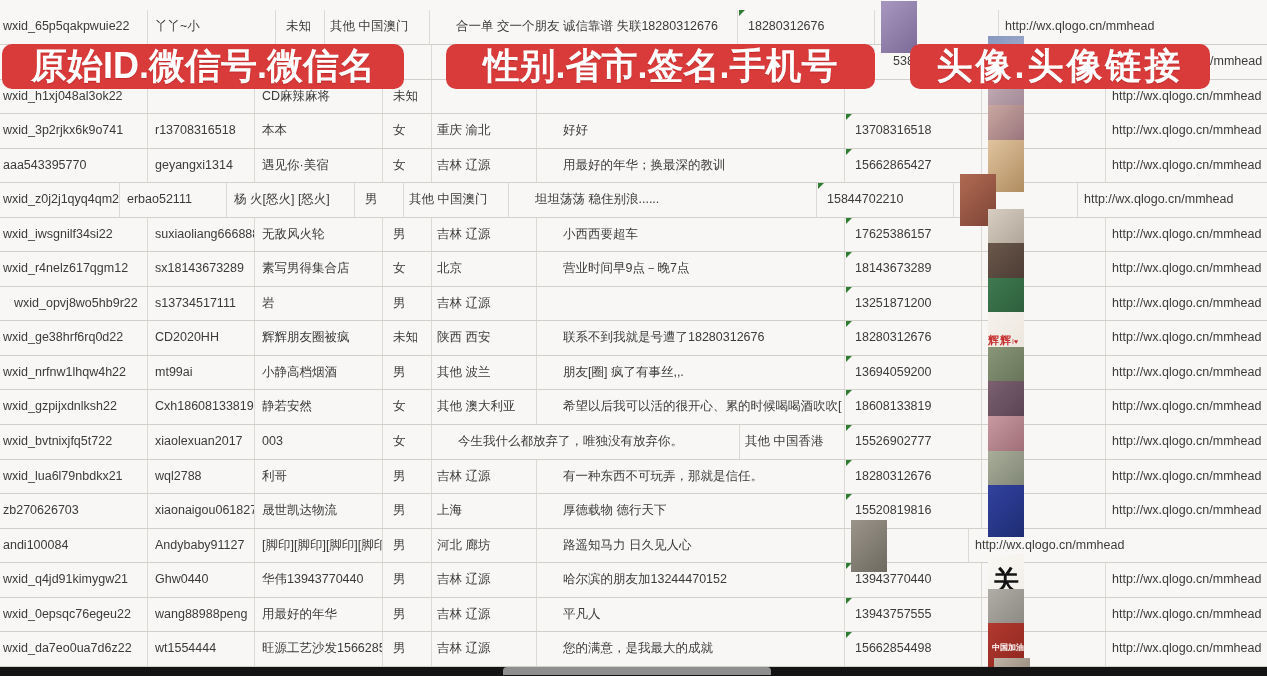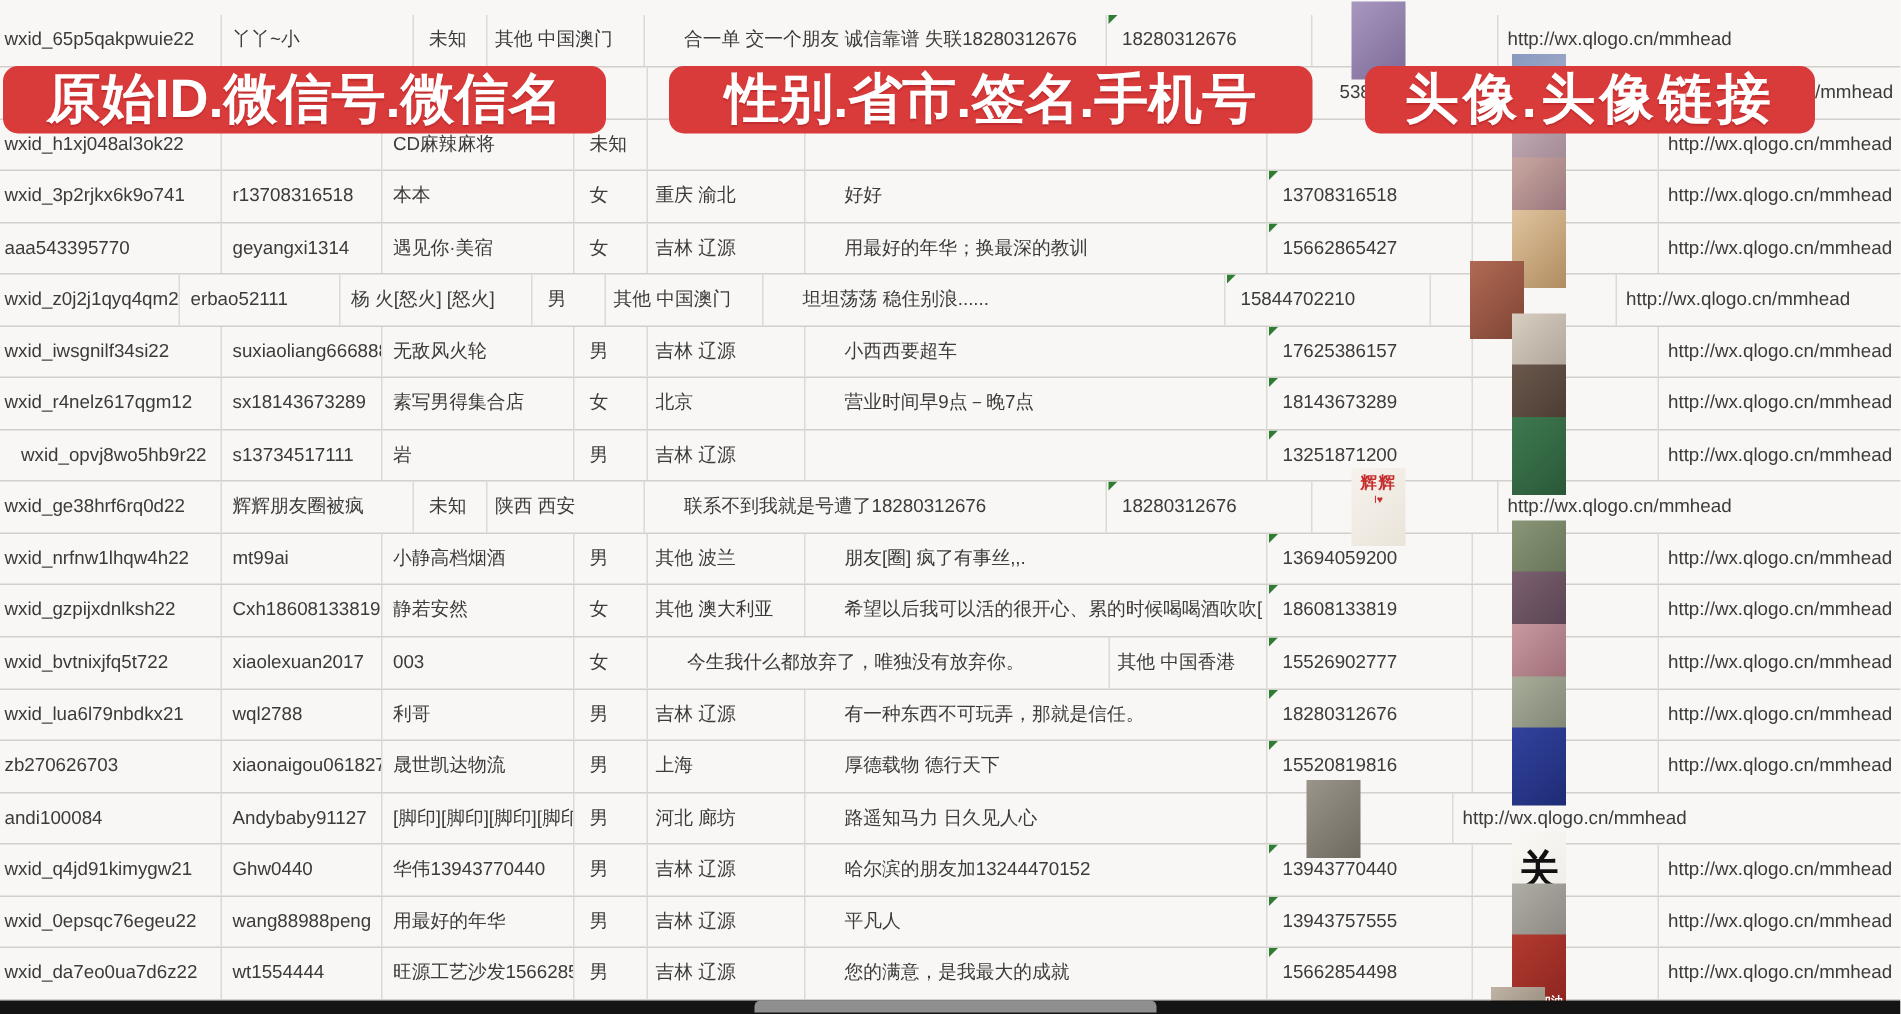--- a/index.html
+++ b/index.html
@@ -15,22 +15,22 @@
         white-space:nowrap;overflow:hidden;}
   .cell:last-child{border-right:none;}
   .cell.avatarcell{overflow:visible;padding-top:0;}
 
   
   .tri{position:absolute;top:0;left:1px;width:0;height:0;
        border-top:6px solid var(--tri);border-right:6px solid transparent;}
 
   
   .avatar{position:absolute;top:-9px;left:6px;width:36px;height:52px;z-index:2;
-          display:flex;flex-direction:column;align-items:center;justify-content:center;
-          overflow:hidden;margin-left:20px;}
+          display:flex;flex-direction:row;align-items:center;justify-content:center;
+          overflow:hidden;}
   .avatar .lbl{font-weight:bold;line-height:1;}
   .avatar.lp-top{justify-content:flex-start;padding-top:5px;box-sizing:border-box;}
   .avatar.lp-top .lbl{font-size:11px;letter-spacing:1px;}
   .avatar.lp-center .lbl{font-size:27px;font-family:"DejaVu Serif","Liberation Serif",serif;}
   .avatar.lp-bottom{justify-content:flex-end;padding-bottom:3px;box-sizing:border-box;}
   .avatar.lp-bottom .lbl{font-size:8px;}
   .avatar .sub{font-size:7px;line-height:1;margin-top:2px;}
 
   
   .banner{position:absolute;top:44px;height:45px;z-index:10;background:var(--banner);
@@ -164,20 +164,21 @@
         <div class="cell" style="width: 105px; padding-left: 5px;"><span>吉林 辽源</span></div>
         <div class="cell" style="width: 308px; padding-left: 26px;"><span></span></div>
         <div class="cell" style="width: 137px; padding-left: 10px;"><span>13251871200</span><div class="tri"></div></div>
         <div class="cell avatarcell" style="width: 124px; padding-left: 0px;">
           <div class="avatar" style="background: linear-gradient(135deg, rgb(62, 122, 80), rgb(42, 88, 56));"></div>
         </div>
         <div class="cell" style="width: 161px; padding-left: 6px;"><span>http://wx.qlogo.cn/mmhead</span></div>
       </div>
       <div class="row">
         <div class="cell" style="width: 148px; padding-left: 3px;"><span>wxid_ge38hrf6rq0d22</span></div>
+        <div class="cell" style="width: 107px; padding-left: 7px;"><span>CD2020HH</span></div>
         <div class="cell" style="width: 128px; padding-left: 7px;"><span>辉辉朋友圈被疯</span></div>
         <div class="cell" style="width: 49px; padding-left: 10px;"><span>未知</span></div>
         <div class="cell" style="width: 105px; padding-left: 5px;"><span>陕西 西安</span></div>
         <div class="cell" style="width: 308px; padding-left: 26px;"><span>联系不到我就是号遭了18280312676</span></div>
         <div class="cell" style="width: 137px; padding-left: 10px;"><span>18280312676</span><div class="tri"></div></div>
         <div class="cell avatarcell" style="width: 124px; padding-left: 0px;">
           <div class="avatar lp-top" style="background: linear-gradient(135deg, rgb(246, 242, 236), rgb(234, 228, 218));">
             <div class="lbl" style="color: rgb(198, 47, 47);">辉辉</div>
             <div class="sub" style="color: rgb(198, 47, 47);">I♥</div>
           </div>

